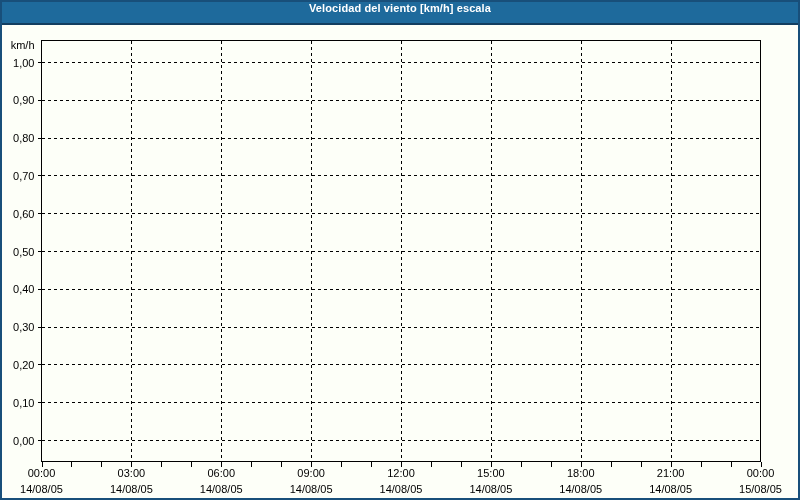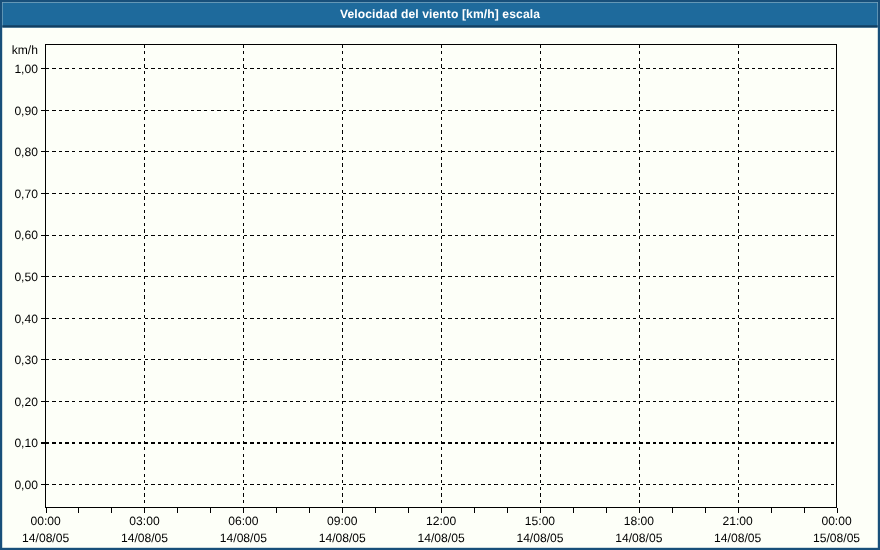--- a/index.html
+++ b/index.html
@@ -10,21 +10,21 @@
     border: 2px solid var(--frame-border, #184F7A);
     background: var(--plot-bg, #FDFFF8);
     font-family: "Liberation Sans", sans-serif;
     overflow: hidden;
   }
   .titlebar {
     height: 21px;
     background: var(--header-bg, #1E6A9C);
     border-bottom: 2px solid var(--header-underline, #123E60);
     display: flex;
-    align-items: center;
+    align-items: flex-start;
     justify-content: center;
   }
   .titlebar span {
     color: var(--title-text, #FFFFFF);
     font-size: 11px;
     font-weight: bold;
     letter-spacing: 0.1px;
   }
   .chart {
     position: relative;

